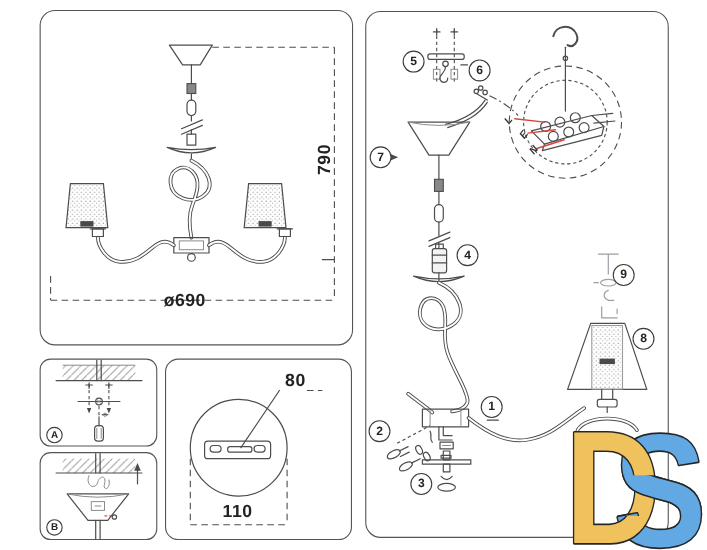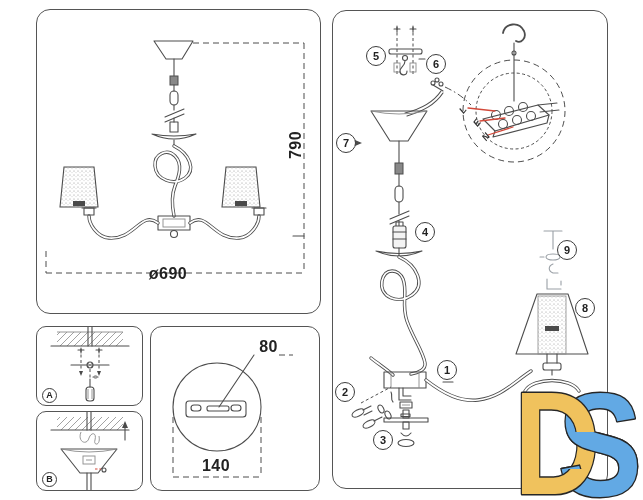--- a/index.html
+++ b/index.html
@@ -184,21 +184,21 @@
       </g>
       <g>
         <path class="ln" d="M68,80 L103,28"></path>
         <path class="dash" d="M128,28 H142"></path>
         <path class="dash" d="M22,90 V150 M110,90 V150"></path>
         <path class="dash" d="M22,150 H110"></path>
       </g>
     </svg>
   </div>
   <div class="dimtext" style="left:248px;top:339px;width:30px;text-align:right;">80</div>
-  <div class="dimtext" style="left:196px;top:458px;width:40px;">140</div>
+  <div class="dimtext" style="left:196px;top:458px;width:40px;">110</div>
 
   <div class="panel" style="left:332px;top:10px;width:274px;height:477px;">
     <svg width="274" height="477" viewBox="0 0 274 477">
       <defs>
         <pattern id="sp8" width="4" height="4" patternUnits="userSpaceOnUse">
           <circle cx="1" cy="1" r="0.55" fill="#8a8a8a"></circle>
           <circle cx="3" cy="2.7" r="0.45" fill="#9a9a9a"></circle>
         </pattern>
       </defs>
 

